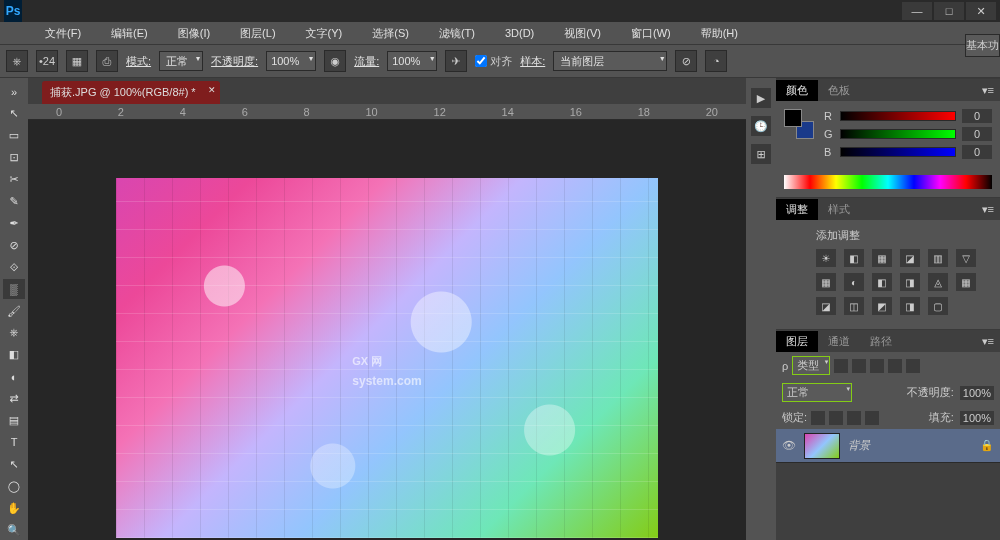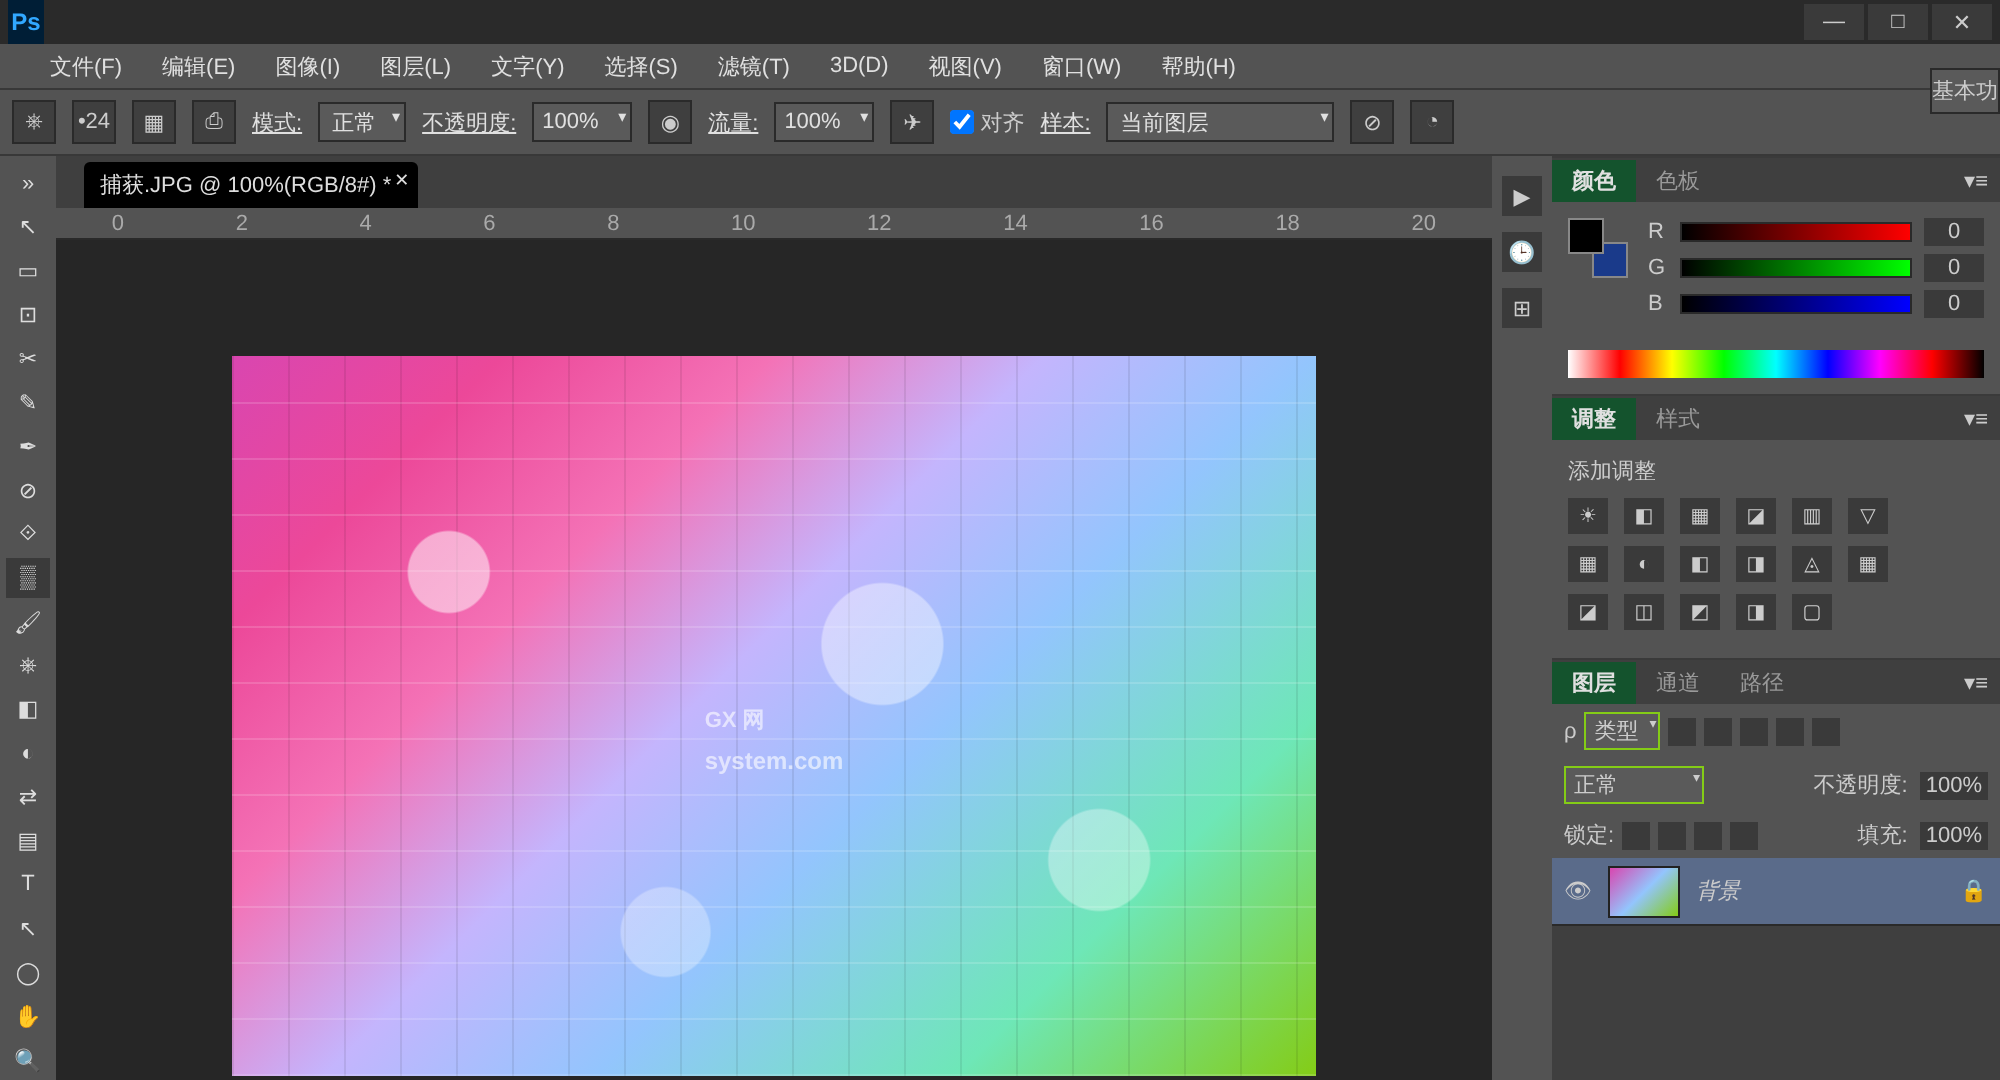--- a/index.html
+++ b/index.html
@@ -1,69 +1,69 @@
 <!DOCTYPE html>
 <html><head>
 <meta charset="utf-8">
 <style>
 * { margin: 0; padding: 0; box-sizing: border-box; font-family: "Microsoft YaHei", sans-serif; font-size: 11px; }
 body { width: 1000px; height: 540px; background: #535353; color: #ccc; overflow: hidden; position: relative; }
 .titlebar { height: 22px; background: #2a2a2a; display: flex; align-items: center; padding: 0 4px; }
 .ps-logo { width: 18px; height: 22px; background: #001e36; color: #31a8ff; display: flex; align-items: center; justify-content: center; font-weight: bold; font-size: 12px; }
 .win-controls { margin-left: auto; display: flex; }
 .win-btn { width: 30px; height: 18px; background: #3a3a3a; display: flex; align-items: center; justify-content: center; margin-left: 2px; color: #ccc; }
-.menubar { height: 22px; background: #535353; display: flex; align-items: center; padding-left: 19px; gap: 8px; }
+.menubar { height: 22px; background: #535353; display: flex; align-items: center; padding-left: 39px; gap: 18px; }
 .menu-item { padding: 3px 6px; color: #e0e0e0; }
 .optionsbar { height: 34px; background: #535353; border-top: 1px solid #383838; border-bottom: 1px solid #383838; display: flex; align-items: center; padding: 0 6px; gap: 8px; }
 .opt-icon { width: 22px; height: 22px; background: #3f3f3f; border: 1px solid #2a2a2a; display: flex; align-items: center; justify-content: center; }
 .opt-dropdown { background: #5a5a5a; border: 1px solid #2a2a2a; padding: 2px 14px 2px 6px; color: #e0e0e0; position: relative; height: 20px; display: flex; align-items: center; }
 .opt-dropdown::after { content: "▾"; position: absolute; right: 2px; top: 2px; font-size: 8px; }
 .opt-label { color: #e0e0e0; text-decoration: underline; }
 .opt-input { background: #5a5a5a; border: 1px solid #2a2a2a; padding: 2px 14px 2px 4px; color: #e0e0e0; width: 50px; position: relative; height: 20px; display: flex; align-items: center; }
 .opt-input::after { content: "▾"; position: absolute; right: 2px; top: 2px; font-size: 8px; }
 .opt-check { display: flex; align-items: center; gap: 3px; }
 .opt-check input { width: 12px; height: 12px; }
 .opt-right { margin-left: auto; display: flex; gap: 6px; align-items: center; }
 .workspace { position: absolute; top: 78px; left: 0; right: 0; bottom: 0; display: flex; }
 .tool-column { width: 28px; background: #535353; display: flex; flex-direction: column; align-items: center; padding-top: 4px; gap: 2px; }
 .tool-btn { width: 22px; height: 22px; display: flex; align-items: center; justify-content: center; color: #ddd; }
 .tool-btn.active { background: #3a3a3a; }
 .doc-area { flex: 1; display: flex; flex-direction: column; background: #262626; }
 .doc-tabbar { height: 26px; background: #3f3f3f; display: flex; align-items: flex-end; padding-left: 14px; }
-.doc-tab { background: #000000; padding: 4px 13px 4px 8px; color: #ddd; position: relative; border-radius: 3px 3px 0 0; }
+.doc-tab { background: #7f1d1d; padding: 4px 24px 4px 8px; color: #ddd; position: relative; border-radius: 3px 3px 0 0; }
 .doc-tab .close { position: absolute; right: 4px; top: 4px; font-size: 9px; }
 .canvas-zone { flex: 1; background: #262626; display: flex; align-items: flex-start; justify-content: center; padding-top: 74px; position: relative; }
 .canvas-ruler-h { position: absolute; top: 0; left: 0; right: 0; height: 16px; background: #535353; color: #aaa; font-size: 8px; display: flex; justify-content: space-around; align-items: center; border-bottom: 1px solid #2a2a2a; }
 .canvas-img { width: 542px; height: 360px; background: linear-gradient(135deg, #d946b0 0%, #ec4899 15%, #f472b6 30%, #c4b5fd 45%, #93c5fd 60%, #6ee7b7 80%, #84cc16 100%); position: relative; overflow: hidden; }
 .canvas-img::before { content: ""; position: absolute; inset: 0; background-image: repeating-linear-gradient(0deg, rgba(255,255,255,0.15) 0 1px, transparent 1px 28px), repeating-linear-gradient(90deg, rgba(0,0,0,0.08) 0 1px, transparent 1px 28px); }
 .canvas-img::after { content: ""; position: absolute; inset: 0; background: radial-gradient(circle at 20% 30%, rgba(255,255,255,0.5) 0 20px, transparent 21px), radial-gradient(circle at 60% 40%, rgba(255,255,255,0.4) 0 30px, transparent 31px), radial-gradient(circle at 80% 70%, rgba(255,255,255,0.35) 0 25px, transparent 26px), radial-gradient(circle at 40% 80%, rgba(255,255,255,0.3) 0 22px, transparent 23px); }
 .watermark { position: absolute; top: 50%; left: 50%; transform: translate(-50%,-50%); color: rgba(255,255,255,0.6); font-size: 40px; font-weight: bold; }
 .watermark small { display: block; font-size: 12px; text-align: right; }
 .mid-column { width: 30px; background: #535353; display: flex; flex-direction: column; align-items: center; padding-top: 10px; gap: 8px; }
 .mid-btn { width: 20px; height: 20px; background: #3a3a3a; display: flex; align-items: center; justify-content: center; }
 .right-panels { width: 224px; background: #535353; display: flex; flex-direction: column; }
 .panel { background: #535353; border-top: 1px solid #3a3a3a; }
 .panel-tabs { height: 22px; background: #3f3f3f; display: flex; align-items: center; }
 .panel-tab { padding: 3px 10px; color: #999; }
-.panel-tab.active { background: #14532d; color: #e0e0e0; font-weight: bold; }
+.panel-tab.active { background: #000000; color: #e0e0e0; }
 .panel-menu { margin-left: auto; padding: 0 6px; }
 .color-panel { padding: 8px; display: flex; gap: 10px; }
 .swatch-box { width: 30px; height: 30px; position: relative; }
 .swatch-fg { position: absolute; width: 18px; height: 18px; background: #000; border: 1px solid #888; top: 0; left: 0; }
 .swatch-bg { position: absolute; width: 18px; height: 18px; background: #1a3a8a; border: 1px solid #888; bottom: 0; right: 0; }
 .sliders { flex: 1; }
 .slider-row { display: flex; align-items: center; gap: 6px; margin-bottom: 4px; }
 .slider-row .lbl { width: 10px; }
 .slider-row .bar { flex: 1; height: 10px; border: 1px solid #2a2a2a; }
 .slider-row .val { width: 30px; background: #3a3a3a; text-align: center; padding: 1px 0; }
 .bar-r { background: linear-gradient(to right, #000, #f00); }
 .bar-g { background: linear-gradient(to right, #000, #0f0); }
 .bar-b { background: linear-gradient(to right, #000, #00f); }
 .spectrum { height: 14px; margin: 4px 8px 8px; background: linear-gradient(to right, #fff, #f00, #ff0, #0f0, #0ff, #00f, #f0f, #f00, #000); }
-.adjust-panel { padding: 8px; }
+.adjust-panel { padding: 8px; margin-left: 32px; }
 .adjust-title { margin-bottom: 6px; }
 .adjust-row { display: flex; gap: 8px; margin-bottom: 6px; }
 .adjust-icon { width: 20px; height: 18px; background: #3a3a3a; display: flex; align-items: center; justify-content: center; font-size: 10px; }
 .layers-panel { flex: 1; display: flex; flex-direction: column; justify-content: space-between; }
 .layers-opts { padding: 4px 6px; display: flex; align-items: center; gap: 4px; font-size: 10px; }
 .layers-opts .sel { background: #5a5a5a; border: 1px solid #84cc16; padding: 1px 10px 1px 4px; position: relative; }
 .layers-opts .sel::after { content: "▾"; position: absolute; right: 1px; font-size: 7px; }
 .layers-opts .mini-icon { width: 14px; height: 14px; background: #3a3a3a; }
 .layers-opts .val-input { background: #3a3a3a; padding: 1px 3px; margin-left: 2px; }
 .layer-list { flex: 1; background: #3f3f3f; }

